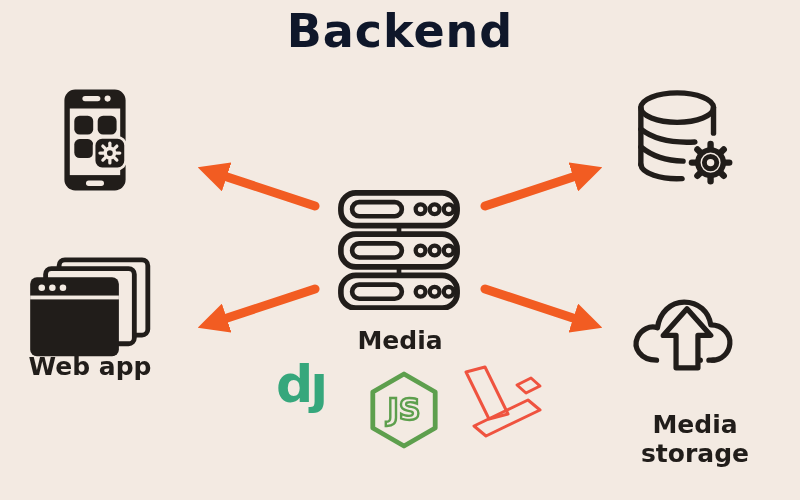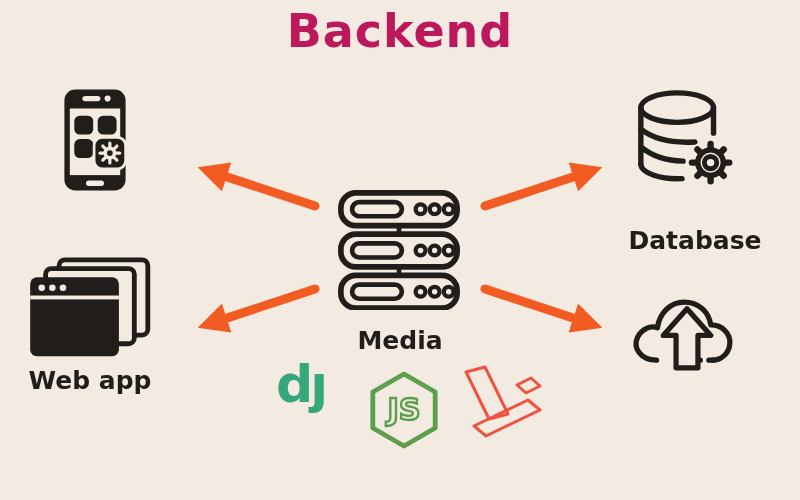--- a/index.html
+++ b/index.html
@@ -7,30 +7,30 @@
     position:relative;
     width:800px;height:500px;
     background:#F3EAE2;
     overflow:hidden;
     font-family:"DejaVu Sans","Liberation Sans",sans-serif;
   }
   .title{
     position:absolute;top:4px;left:0;width:100%;
     text-align:center;
     font-size:46px;font-weight:800;letter-spacing:1px;
-    color:#be185d;
+    color:#0f172a;
   }
   .icon{position:absolute;}
   .node-label{
     position:absolute;text-align:center;
     font-size:25px;font-weight:800;color:#211D1A;
     letter-spacing:0px;
   }
   .lbl-mobile{left:0;top:208px;width:190px;}
-  .lbl-web{left:0;top:366px;width:180px;}
+  .lbl-web{left:0;top:352px;width:180px;}
   .lbl-server{left:320px;top:326px;width:160px;}
   .lbl-database{left:610px;top:226px;width:170px;}
   .lbl-media{left:595px;top:410px;width:200px;}
   .ic-mobile{left:50px;top:86px;width:90px;height:108px;}
   .ic-web{left:26px;top:256px;width:126px;height:108px;}
   .ic-server{left:338px;top:190px;width:122px;height:120px;}
   .ic-database{left:632px;top:86px;width:110px;height:110px;}
   .ic-media{left:628px;top:280px;width:118px;height:107px;}
   .arrows{position:absolute;left:0;top:0;width:800px;height:500px;pointer-events:none;}
   .logo-django{
@@ -145,29 +145,29 @@
         <line x1="92" y1="78" x2="99" y2="78"></line>
         <line x1="71.5" y1="69.5" x2="66.6" y2="64.6"></line>
         <line x1="88.5" y1="86.5" x2="93.4" y2="91.4"></line>
         <line x1="71.5" y1="86.5" x2="66.6" y2="91.4"></line>
         <line x1="88.5" y1="69.5" x2="93.4" y2="64.6"></line>
       </g>
       <circle cx="80" cy="78" r="13" fill="#F3EAE2" stroke="#211D1A" stroke-width="5.5"></circle>
       <circle cx="80" cy="78" r="6.3" fill="none" stroke="#211D1A" stroke-width="5"></circle>
     </g>
   </svg>
-  <div class="node-label lbl-database">Database</div>
 
   <svg class="icon ic-media" viewBox="0 0 124 112">
     <g fill="none" stroke="#211D1A" stroke-width="5.5" stroke-linecap="round" stroke-linejoin="round">
       <path d="M30,84 C13,84 5,71 10,60 C14,52 23,47 31,50 C33,34 45,23 59,23 C74,23 85,33 87,47 C99,47 108,56 107,67 C106,77 98,84 89,84"></path>
       <path d="M66,84 H90" stroke-dasharray="10 9"></path>
     </g>
     <path d="M62,30 L87,58 L73.5,58 L73.5,92 L50.5,92 L50.5,58 L37,58 Z" fill="#F3EAE2" stroke="#211D1A" stroke-width="5.5" stroke-linejoin="round"></path>
   </svg>
+  <div class="node-label lbl-media">Media storage</div>
 
   <div class="logo-django">dȷ</div>
 
   <svg class="logo-node" viewBox="0 0 100 100">
     <polygon points="50,5 89,27.5 89,72.5 50,95 11,72.5 11,27.5" fill="none" stroke="#5D9F4D" stroke-width="6" stroke-linejoin="round"></polygon>
     <text x="50" y="63" text-anchor="middle" font-family="DejaVu Sans, sans-serif" font-size="38" font-weight="bold" fill="none" stroke="#5D9F4D" stroke-width="3">JS</text>
   </svg>
 
   <svg class="logo-laravel" viewBox="0 0 100 80">
     <g fill="none" stroke="#EF533F" stroke-width="3" stroke-linejoin="round">

